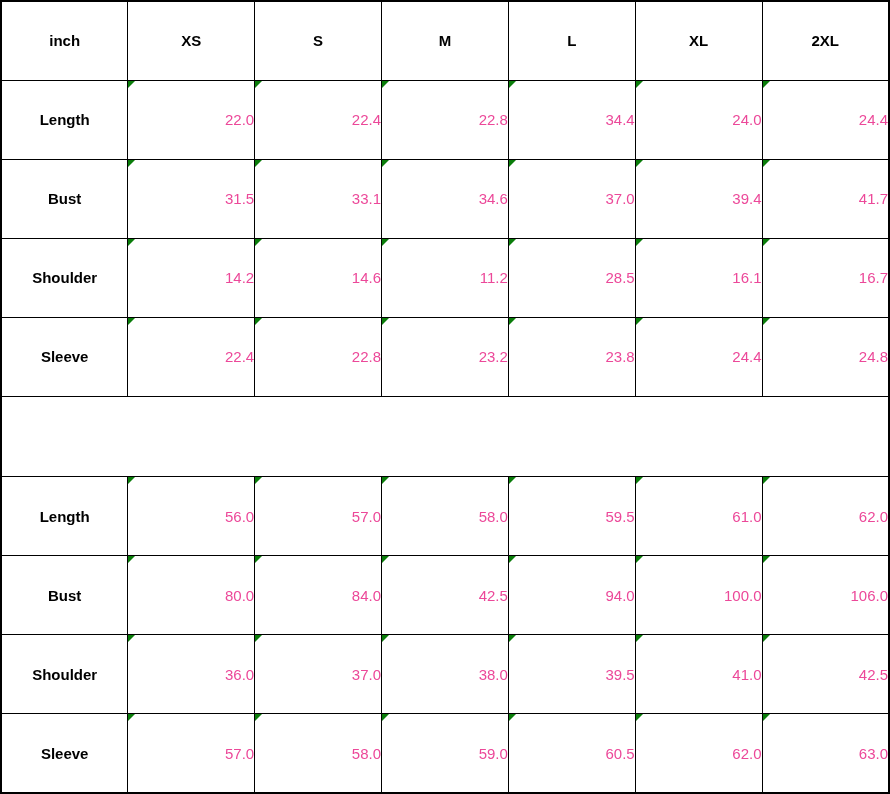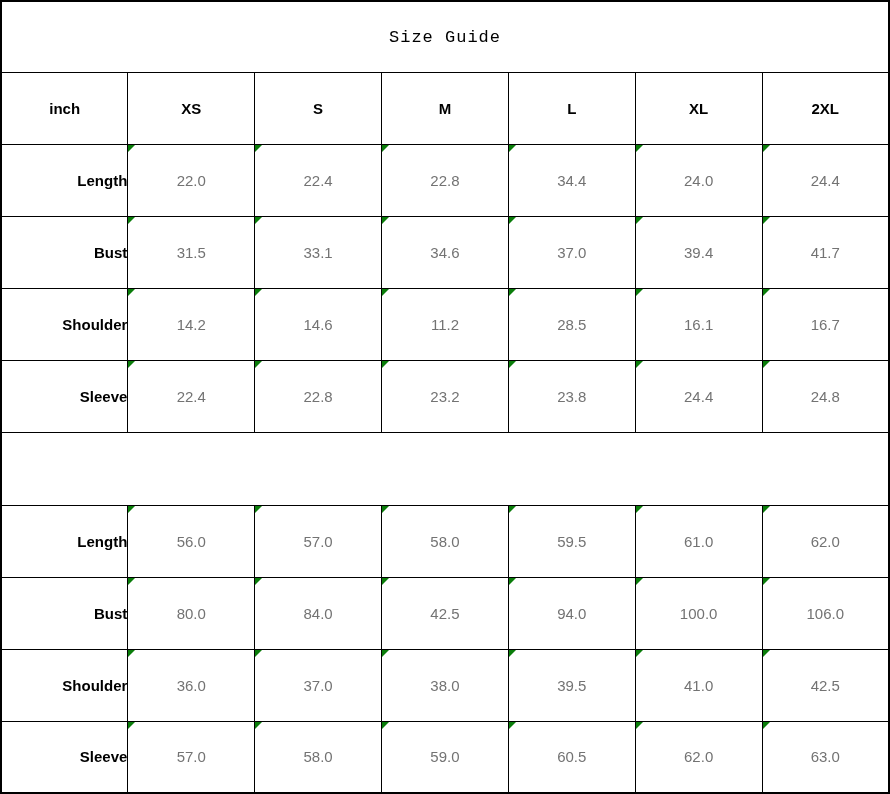--- a/index.html
+++ b/index.html
@@ -33,26 +33,26 @@
   }
   td.head-cell {
     font-size: 15px;
     font-weight: bold;
     color: #000000;
   }
   td.label-cell {
     font-size: 15px;
     font-weight: bold;
     color: #000000;
-    text-align: right;
   }
   td.value-cell {
     font-size: 15px;
     font-weight: normal;
-    color: #737373;
+    color: #ec4899;
+    text-align: right;
   }
   td.spacer-cell { border-left: 2px solid #000; border-right: 2px solid #000; }
   td.footer-cell {
     font-family: "Liberation Mono", "DejaVu Sans Mono", monospace;
     font-size: 13.5px;
     color: #000000;
   }
   .corner-marker {
     position: absolute;
     top: 0;
@@ -71,23 +71,20 @@
     <col style="width:14.2857%">
       <col style="width:14.2857%">
       <col style="width:14.2857%">
     <col style="width:14.2857%">
       <col style="width:14.2857%">
       <col style="width:14.2857%">
     <col style="width:14.2858%">
   </colgroup>
 
   <tbody>
-      <tr class="title-row">
-    <td colspan="7" class="title-cell">Size Guide</td>
-  </tr>
 
   <tr class="row">
     <td class="head-cell">inch</td>
     <td class="head-cell">XS</td>
     <td class="head-cell">S</td>
     <td class="head-cell">M</td>
     <td class="head-cell">L</td>
     <td class="head-cell">XL</td>
     <td class="head-cell">2XL</td>
   </tr>

